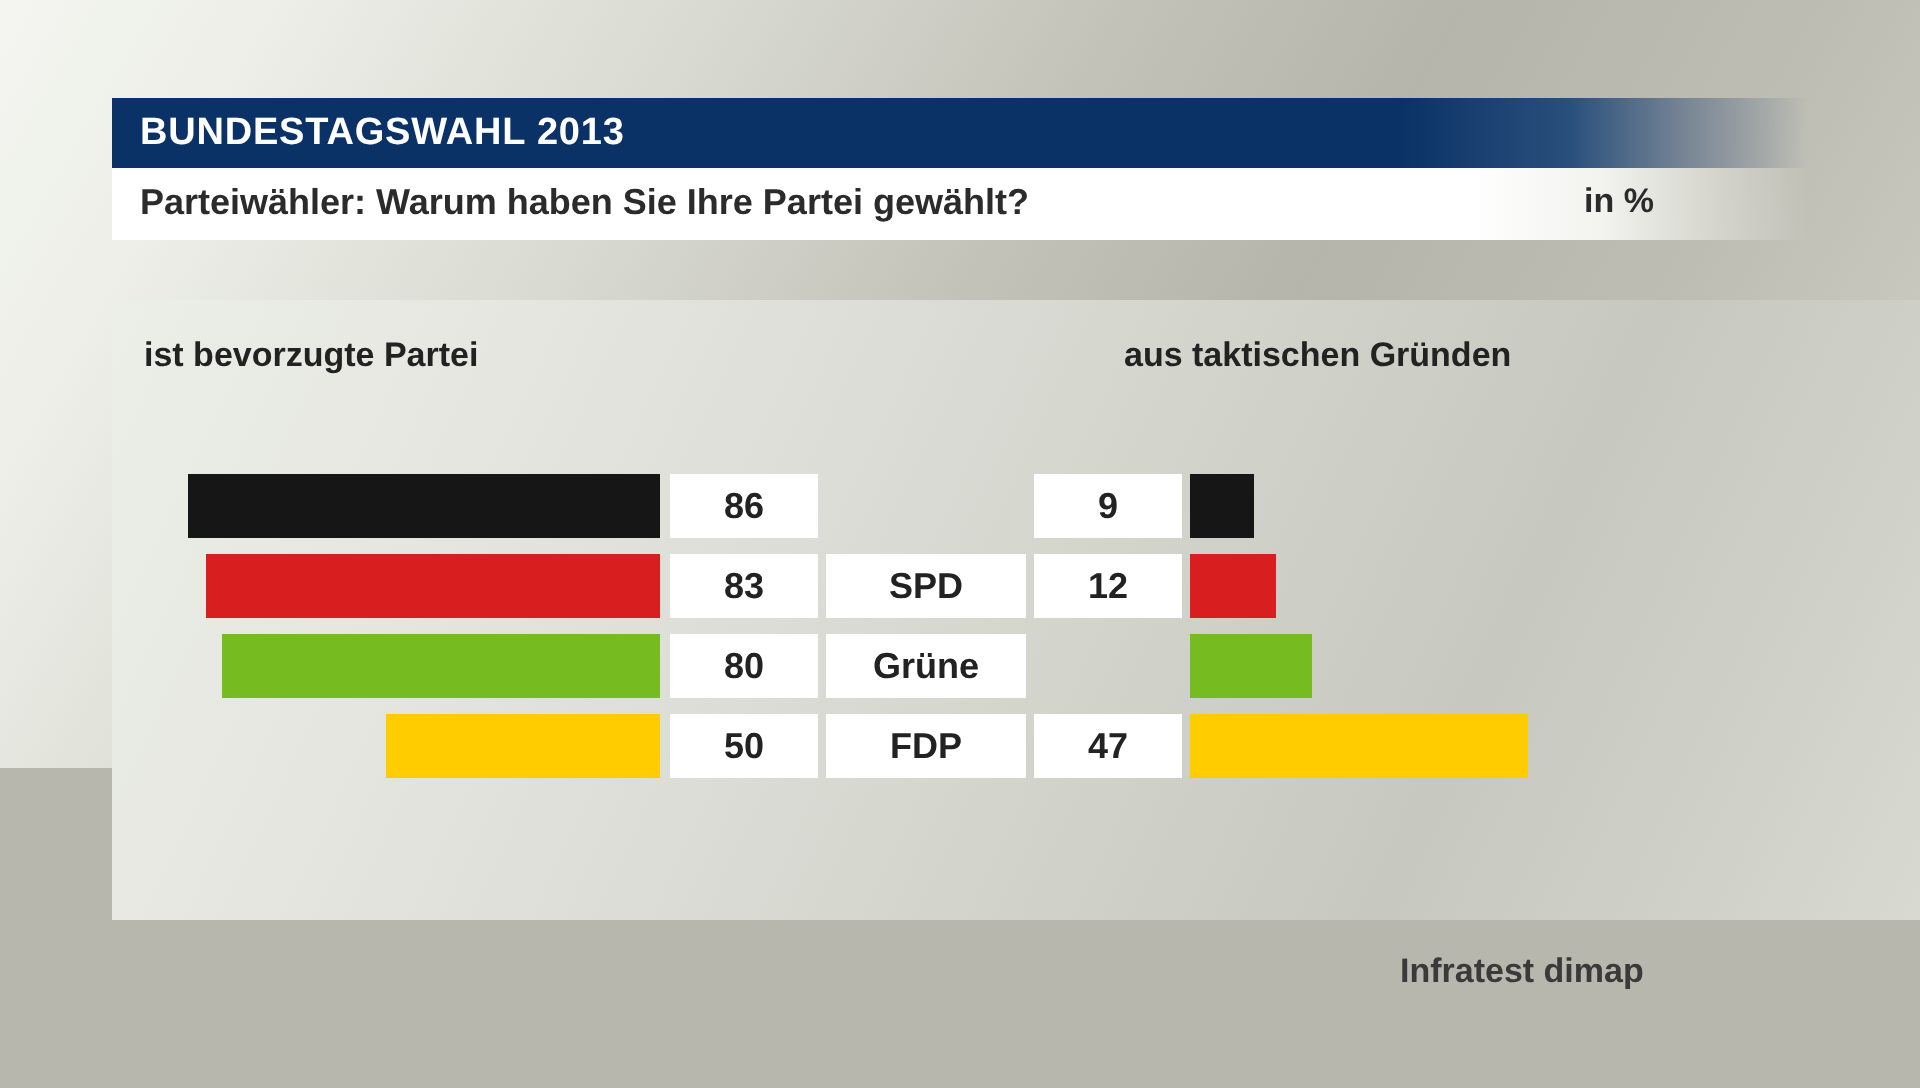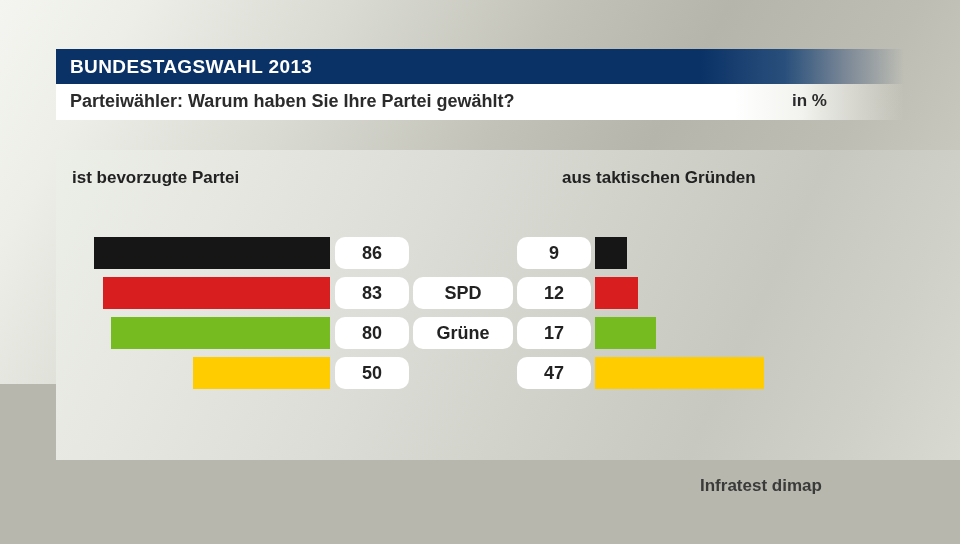--- a/index.html
+++ b/index.html
@@ -129,21 +129,20 @@
     position: absolute;
     top: 4px;
     height: 32px;
     background: #ffffff;
     color: #222222;
     font-size: 18px;
     font-weight: bold;
     display: flex;
     align-items: center;
     justify-content: center;
-    border-radius: 10px;
   }
   .box.vleft  { left: 279px; width: 74px; }
   .box.name   { left: 357px; width: 100px; }
   .box.vright { left: 461px; width: 74px; }
 
   .barwrap-right {
     position: absolute;
     left: 539px;
     top: 4px;
     width: 360px;
@@ -205,30 +204,30 @@
           <div class="barwrap-right">
             <div class="bar" style="width: 43.2px; background: rgb(216, 30, 30);"></div>
           </div>
         </div>
         <div class="row">
           <div class="barwrap-left">
             <div class="bar" style="width: 219.2px; background: rgb(118, 188, 33);"></div>
           </div>
           <div class="box vleft">80</div>
           <div class="box name">Grüne</div>
-          <div class="box vright">17</div>
           <div class="barwrap-right">
             <div class="bar" style="width: 61.2px; background: rgb(118, 188, 33);"></div>
           </div>
         </div>
         <div class="row">
           <div class="barwrap-left">
             <div class="bar" style="width: 137px; background: rgb(255, 204, 0);"></div>
           </div>
           <div class="box vleft">50</div>
+          <div class="box name">FDP</div>
           <div class="box vright">47</div>
           <div class="barwrap-right">
             <div class="bar" style="width: 169.2px; background: rgb(255, 204, 0);"></div>
           </div>
         </div>
       </div>
   </div>
 
   <div class="source">Infratest dimap</div>
 

